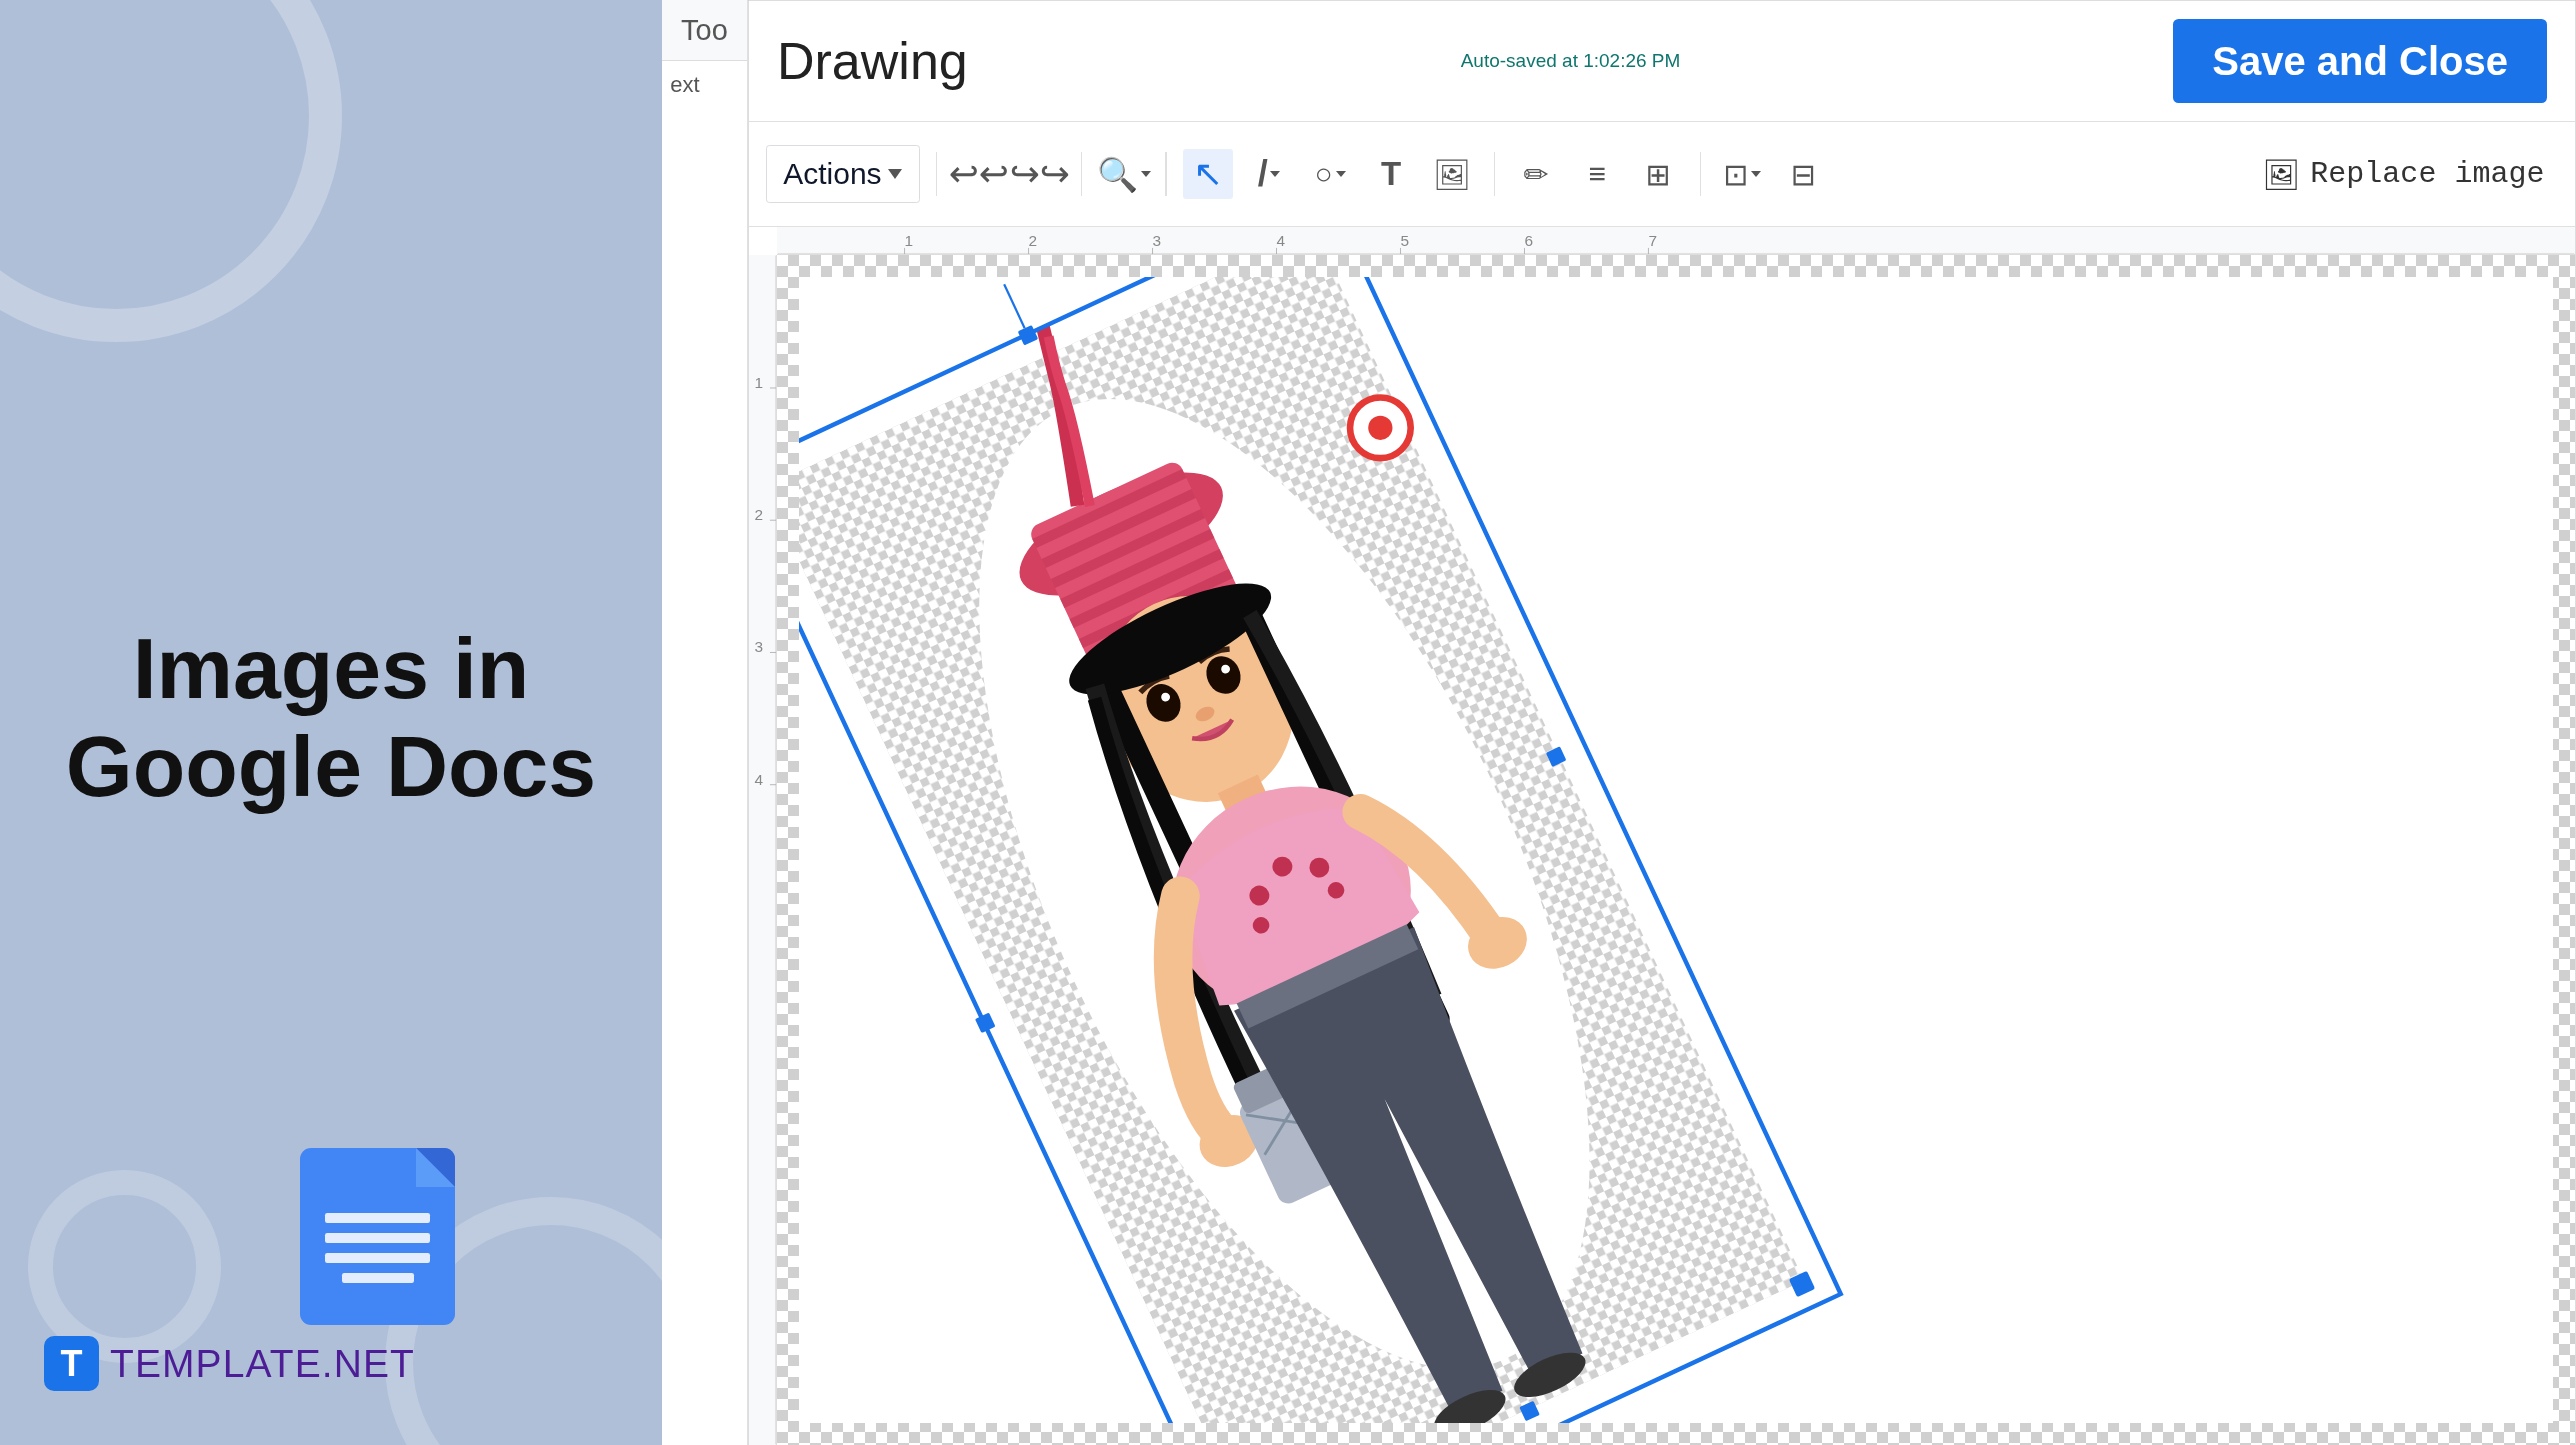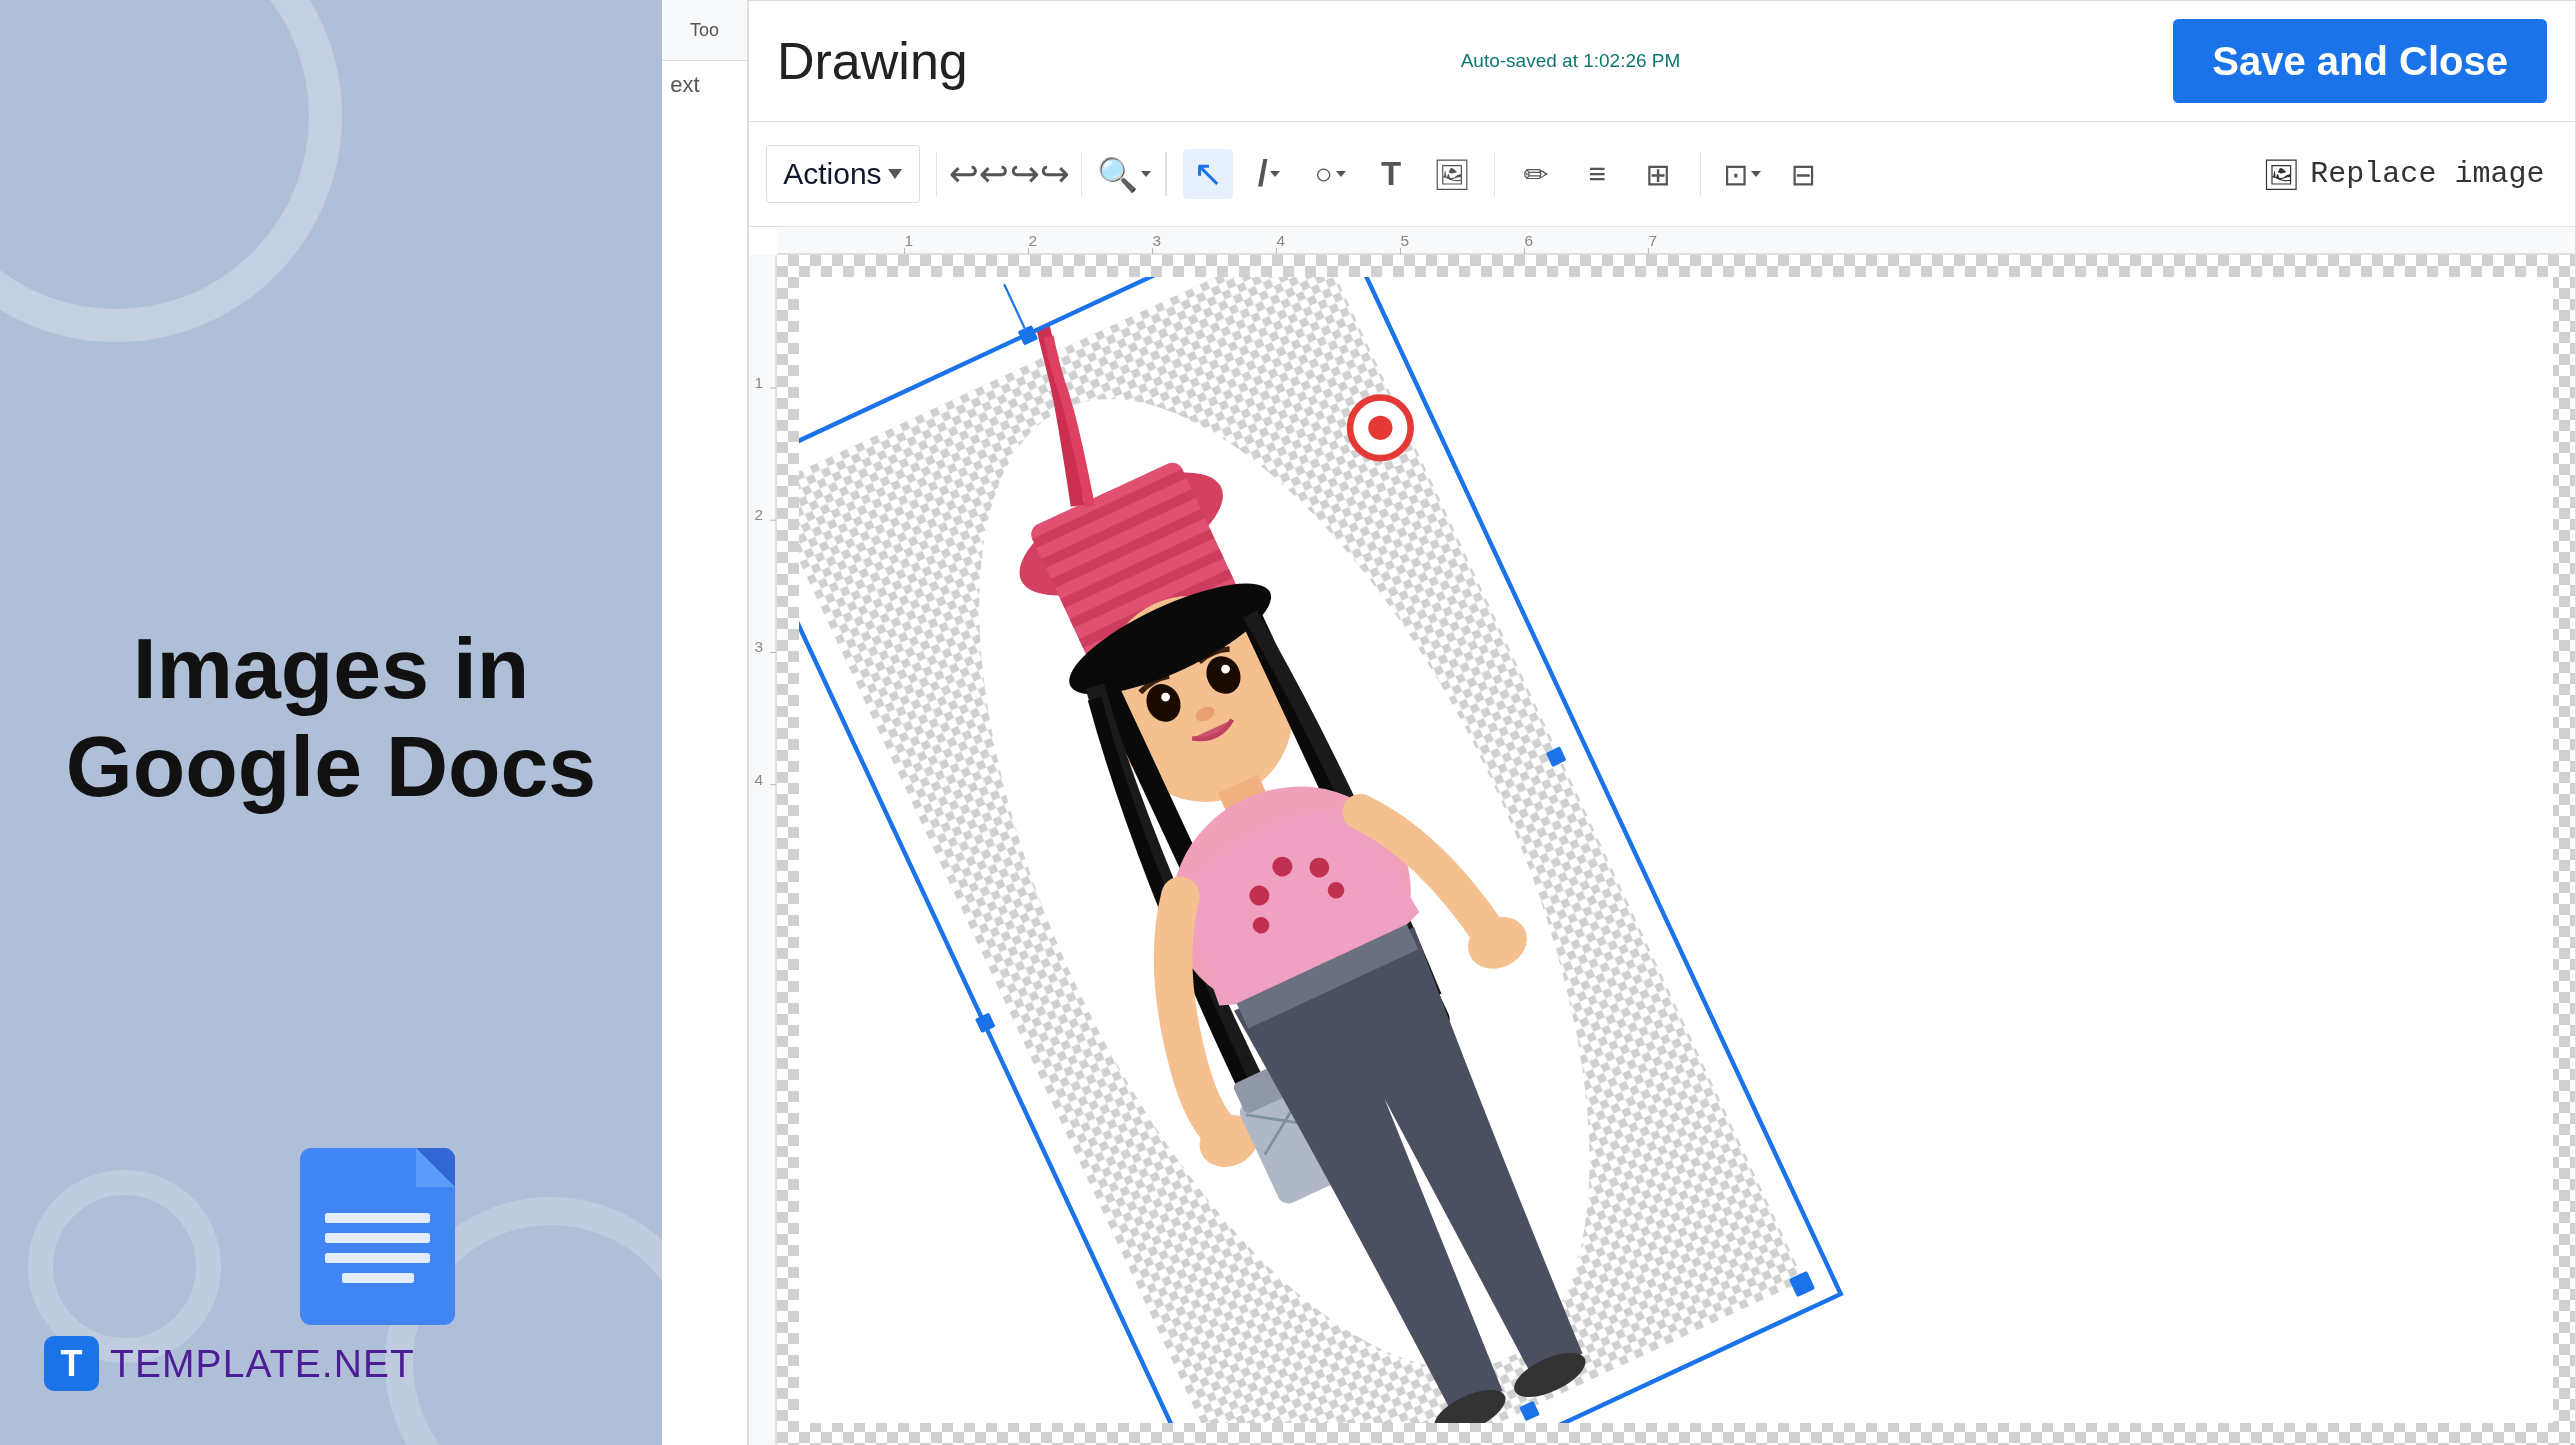--- a/index.html
+++ b/index.html
@@ -188,21 +188,21 @@
     }
 
     .sidebar-tab-toolbar {
       width: 100%;
       height: 61px;
       background: #f8f9fa;
       border-bottom: 0.6px solid #ddd;
       display: flex;
       align-items: center;
       justify-content: center;
-      font-size: 18px;
+      font-size: 29px;
       color: #555;
     }
 
     .sidebar-text-label {
       padding: 11px 8.3px;
       font-size: 22px;
       color: #555;
       writing-mode: horizontal-tb;
     }
 

